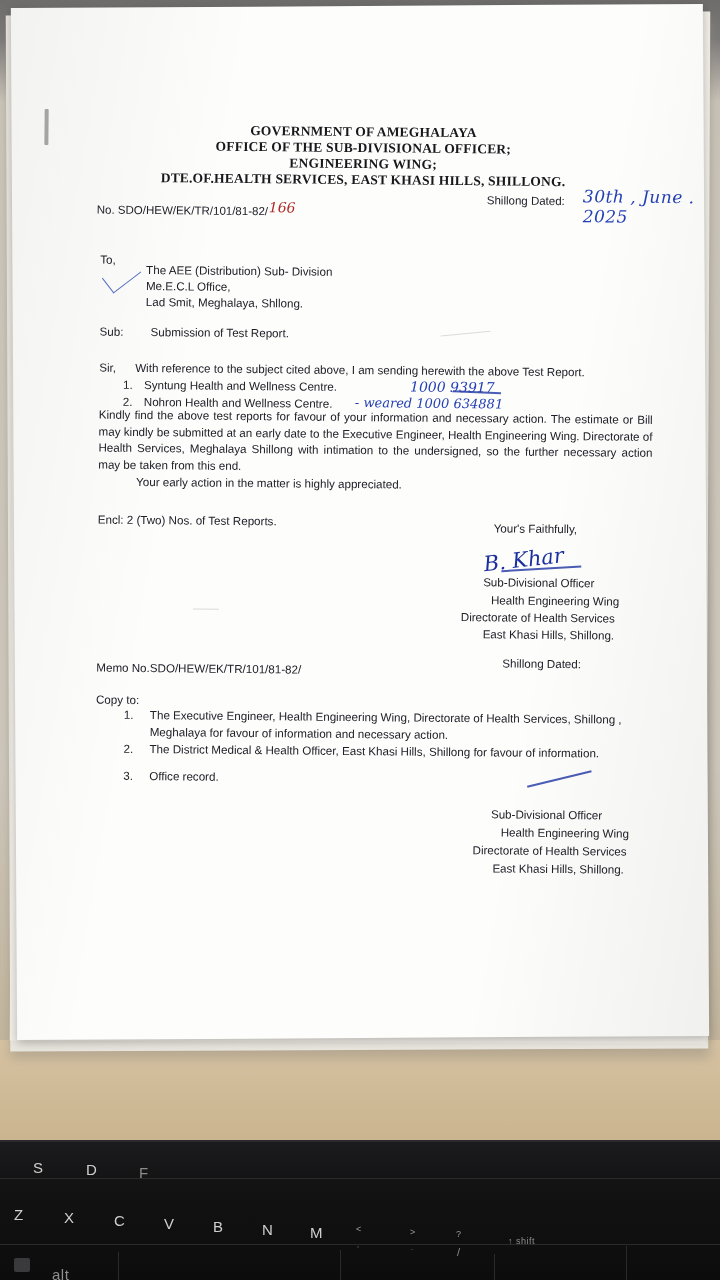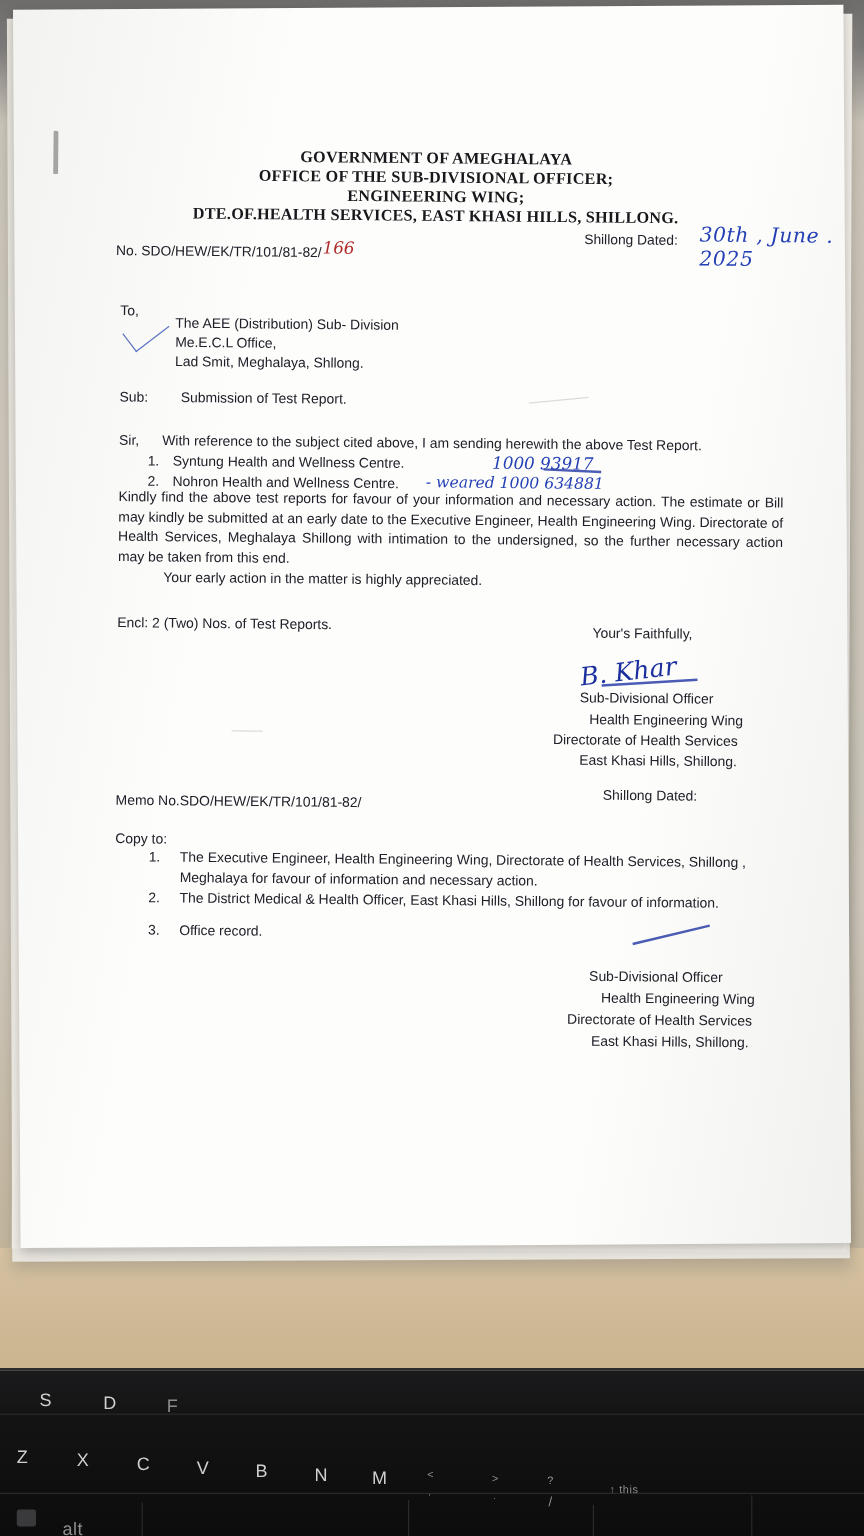--- a/index.html
+++ b/index.html
@@ -327,21 +327,21 @@
     <div class="key" style="left:262px; top:79px;">N</div>
     <div class="key" style="left:310px; top:82px;">M</div>
 
     <div class="key small" style="left:356px; top:82px;">&lt;</div>
     <div class="key tiny" style="left:357px; top:99px;">,</div>
     <div class="key small" style="left:410px; top:85px;">&gt;</div>
     <div class="key tiny" style="left:411px; top:102px;">.</div>
     <div class="key small" style="left:456px; top:87px;">?</div>
     <div class="key tiny" style="left:457px; top:104px; font-size:11px;">/</div>
 
-    <div class="key tiny" style="left:508px; top:94px; font-size:9px;">↑ this</div>
+    <div class="key tiny" style="left:508px; top:94px; font-size:9px;">↑ shift</div>
     <div class="key tiny" style="left:52px; top:124px; font-size:15px;">alt</div>
 
     <div style="position:absolute; left:14px; top:116px; width:16px; height:14px; background:#3a3a3c; border-radius:2px;"></div>
 
     <div class="keysep" style="left:118px; top:110px; width:1px; height:40px;"></div>
     <div class="keysep" style="left:340px; top:108px; width:1px; height:42px;"></div>
     <div class="keysep" style="left:494px; top:112px; width:1px; height:38px;"></div>
     <div class="keysep" style="left:626px; top:104px; width:1px; height:46px;"></div>
   </div>
 </div>

